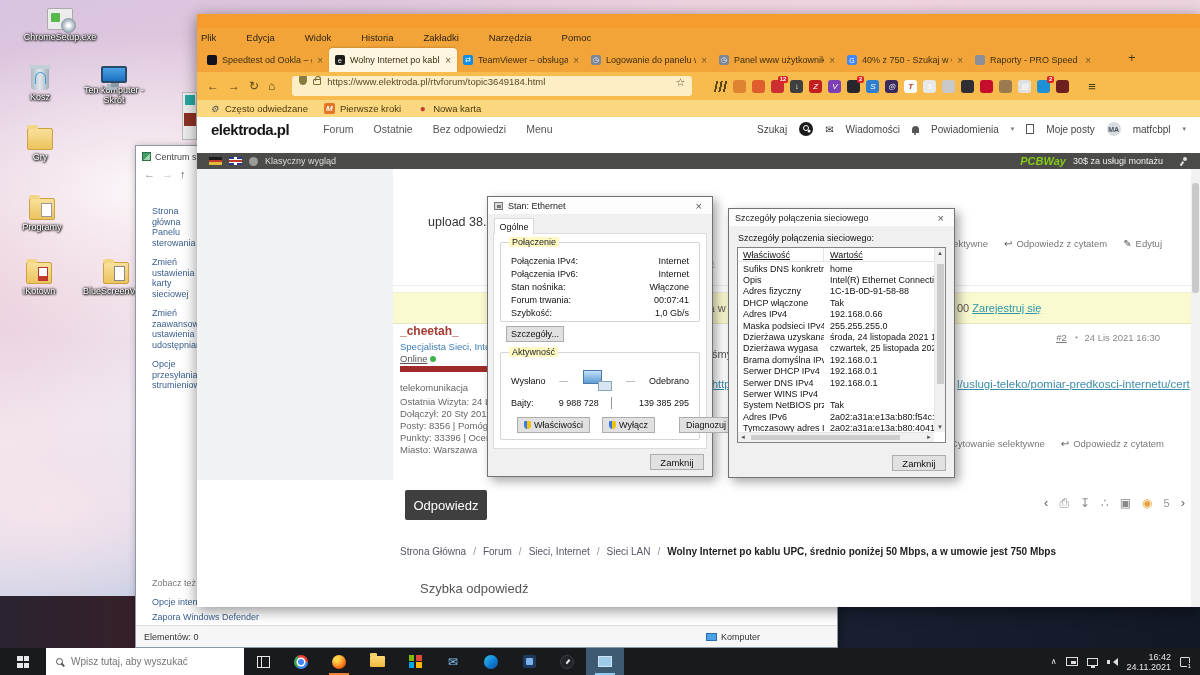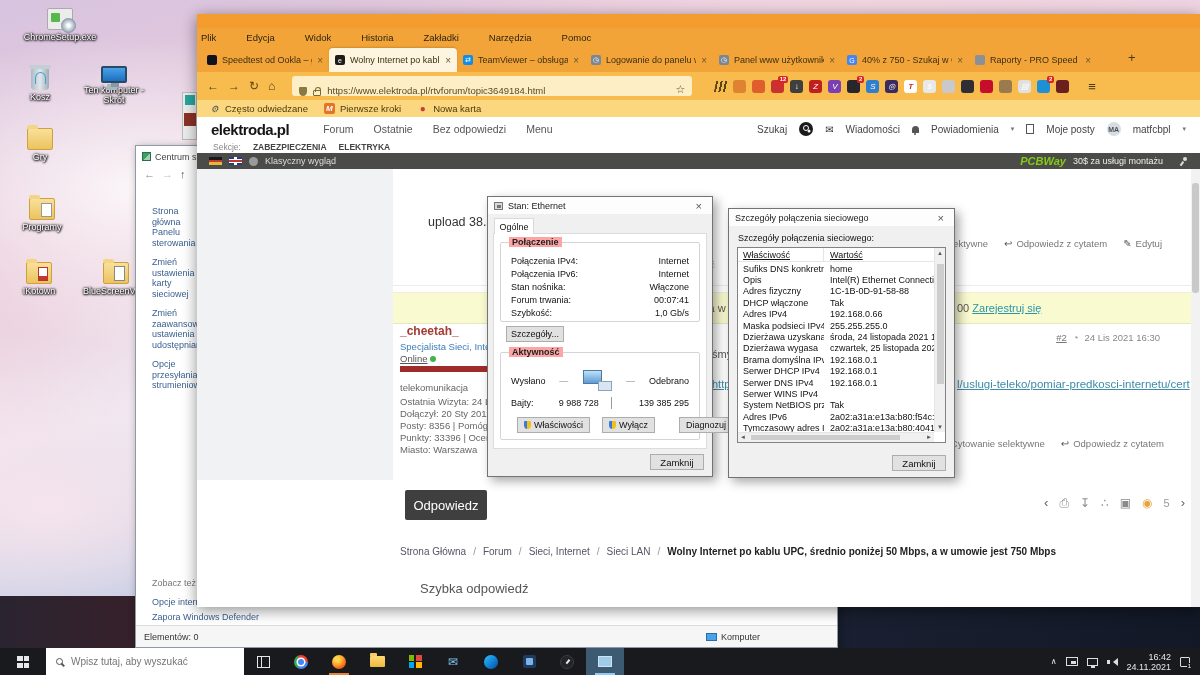--- a/index.html
+++ b/index.html
@@ -63,21 +63,21 @@
 .b-top{position:absolute;left:0;top:0;right:0;height:14px;background:#f49c2d;}
 .b-menu{position:absolute;left:0;top:14px;right:0;height:18px;background:#f2a438;display:flex;align-items:center;gap:30px;padding-left:4px;font-size:9.5px;color:#2b2415;}
 .b-tabs{position:absolute;left:0;top:32px;right:0;height:26px;background:#f2a438;display:flex;align-items:flex-end;padding-left:4px;}
 .tab{width:128px;height:24px;display:flex;align-items:center;gap:5px;padding:0 6px;font-size:9px;color:#3c2f12;border-radius:4px 4px 0 0;flex:0 0 auto;}
 .tab.active{background:#fdf5e0;box-shadow:0 -1px 2px rgba(0,0,0,.15);}
 .tab-fav{flex:0 0 auto;width:10px;height:10px;border-radius:2px;background:#888;color:#fff;font-size:7px;display:flex;align-items:center;justify-content:center;}
 .tab-title{flex:1;overflow:hidden;white-space:nowrap;}
 .tab-x{flex:0 0 auto;color:#6b5a2e;font-size:10px;}
 .newtab{margin-left:6px;font-size:13px;color:#4a3a14;padding-bottom:4px;}
 .b-nav{position:absolute;left:0;top:58px;right:0;height:28px;background:#f7bb4e;display:flex;align-items:center;padding:0 10px;gap:9px;font-size:12px;color:#5a4516;}
-.urlbar{width:400px;height:20px;background:#fdeec6;border-radius:3px;display:flex;align-items:flex-end;padding:0 7px;gap:6px;font-size:9.5px;color:#584a20;margin-left:8px;}
+.urlbar{width:400px;height:20px;background:#fdeec6;border-radius:3px;display:flex;align-items:flex-start;padding:0 7px;gap:6px;font-size:9.5px;color:#584a20;margin-left:8px;}
 .shieldico{width:8px;height:9px;background:#8a7a42;border-radius:1px 1px 50% 50%;}
 .lockico{width:8px;height:6px;border:1px solid #7a6a30;border-radius:1px;position:relative;margin-top:3px;}
 .lockico::before{content:"";position:absolute;left:1px;top:-4px;width:4px;height:4px;border:1px solid #7a6a30;border-bottom:none;border-radius:3px 3px 0 0;}
 .urltext{flex:1;overflow:hidden;white-space:nowrap;}
 .urlstar{color:#6b5a2e;font-size:11px;}
 .b-exts{display:flex;gap:6px;align-items:center;margin-left:14px;}
 .ext{width:13px;height:13px;border-radius:3px;font-size:8px;color:#fff;display:flex;align-items:center;justify-content:center;position:relative;flex:0 0 auto;}
 .ext.lib{background:repeating-linear-gradient(90deg,#5a4516 0 2px,transparent 2px 4.5px);width:12px;height:11px;border-radius:0;transform:skewX(-12deg);}
 .ext.t-red i{color:#c0392b;font-weight:bold;}
 .bdg{position:absolute;top:-4px;right:-4px;background:#d22;color:#fff;font-size:6px;line-height:7px;padding:0 2px;border-radius:2px;}
@@ -159,21 +159,21 @@
 
 .dlg{background:#f0f0f0;border:1px solid #737373;box-shadow:4px 4px 10px rgba(0,0,0,.35);font-size:9px;color:#111;}
 .d-title{position:absolute;left:0;top:0;right:0;height:17px;background:#fdfdfd;display:flex;align-items:center;gap:5px;padding:0 6px;font-size:9px;color:#222;}
 .d-x{margin-left:auto;font-size:11px;color:#555;padding:0 4px;}
 .ethico{width:9px;height:8px;border:1px solid #777;background:#d9d9d9;position:relative;}
 .ethico::after{content:"";position:absolute;left:2px;top:2px;width:4px;height:3px;background:#777;}
 .dlg1{left:487px;top:196px;width:226px;height:281px;}
 .d-tab{position:absolute;left:6px;top:21px;width:40px;height:16px;background:#fff;border:1px solid #d9d9d9;border-bottom:none;z-index:2;display:flex;align-items:center;justify-content:center;}
 .d-page{position:absolute;left:5px;top:36px;right:5px;bottom:27px;background:#fff;border:1px solid #dcdcdc;}
 .grp{position:absolute;border:1px solid #d5d5d5;border-radius:2px;}
-.grp>b{position:absolute;top:-6px;left:8px;background:#fca5a5;padding:0 3px;font-weight:bold;color:#222;}
+.grp>b{position:absolute;top:-6px;left:8px;background:#fef9c3;padding:0 3px;font-weight:normal;color:#222;}
 .grp1{left:6px;top:8px;right:6px;height:80px;}
 .grow{display:flex;justify-content:space-between;padding:0 10px;height:13px;align-items:center;}
 .grp1 .rows{padding-top:11px;}
 .detbtn{position:absolute;left:12px;top:92px;width:58px;height:16px;background:#e1e1e1;border:1px solid #adadad;display:flex;align-items:center;justify-content:center;}
 .grp2{left:6px;top:118px;right:6px;height:88px;}
 .sentrow{position:absolute;left:10px;right:10px;top:16px;display:flex;align-items:center;justify-content:space-between;}
 .dash{color:#999;}
 .pcs{width:30px;height:24px;position:relative;}
 .pcs::before{content:"";position:absolute;left:1px;top:1px;width:17px;height:12px;background:linear-gradient(#bfe0f7,#5e9bd4);border:1px solid #4a7aa8;}
 .pcs::after{content:"";position:absolute;right:0;bottom:2px;width:12px;height:8px;background:#d7e6f2;border:1px solid #8aa4b8;}
@@ -500,28 +500,20 @@
           <span class="bellico"></span>
           <span>Powiadomienia</span>
           <span class="caret">▾</span>
           <span class="pageico"></span>
           <span>Moje posty</span>
           <span class="avatar">MA</span>
           <span>matfcbpl</span>
           <span class="caret">▾</span>
         </div>
       </div>
-      <div class="p-sekcje">
-        <span>Sekcje:</span>
-        <span style="display:flex;gap:12px;">
-
-        <b>ZABEZPIECZENIA</b>
-            <b>ELEKTRYKA</b>
-          </span>
-      </div>
       <div class="p-dark">
         <span class="flag-de"></span>
         <span class="flag-gb"></span>
         <span class="toggle"></span>
         <span>Klasyczny wygląd</span>
         <span class="pcbway">PCBWay</span>
         <span class="adtext">30$ za usługi montażu</span>
         <span class="pinico"></span>
       </div>
 

